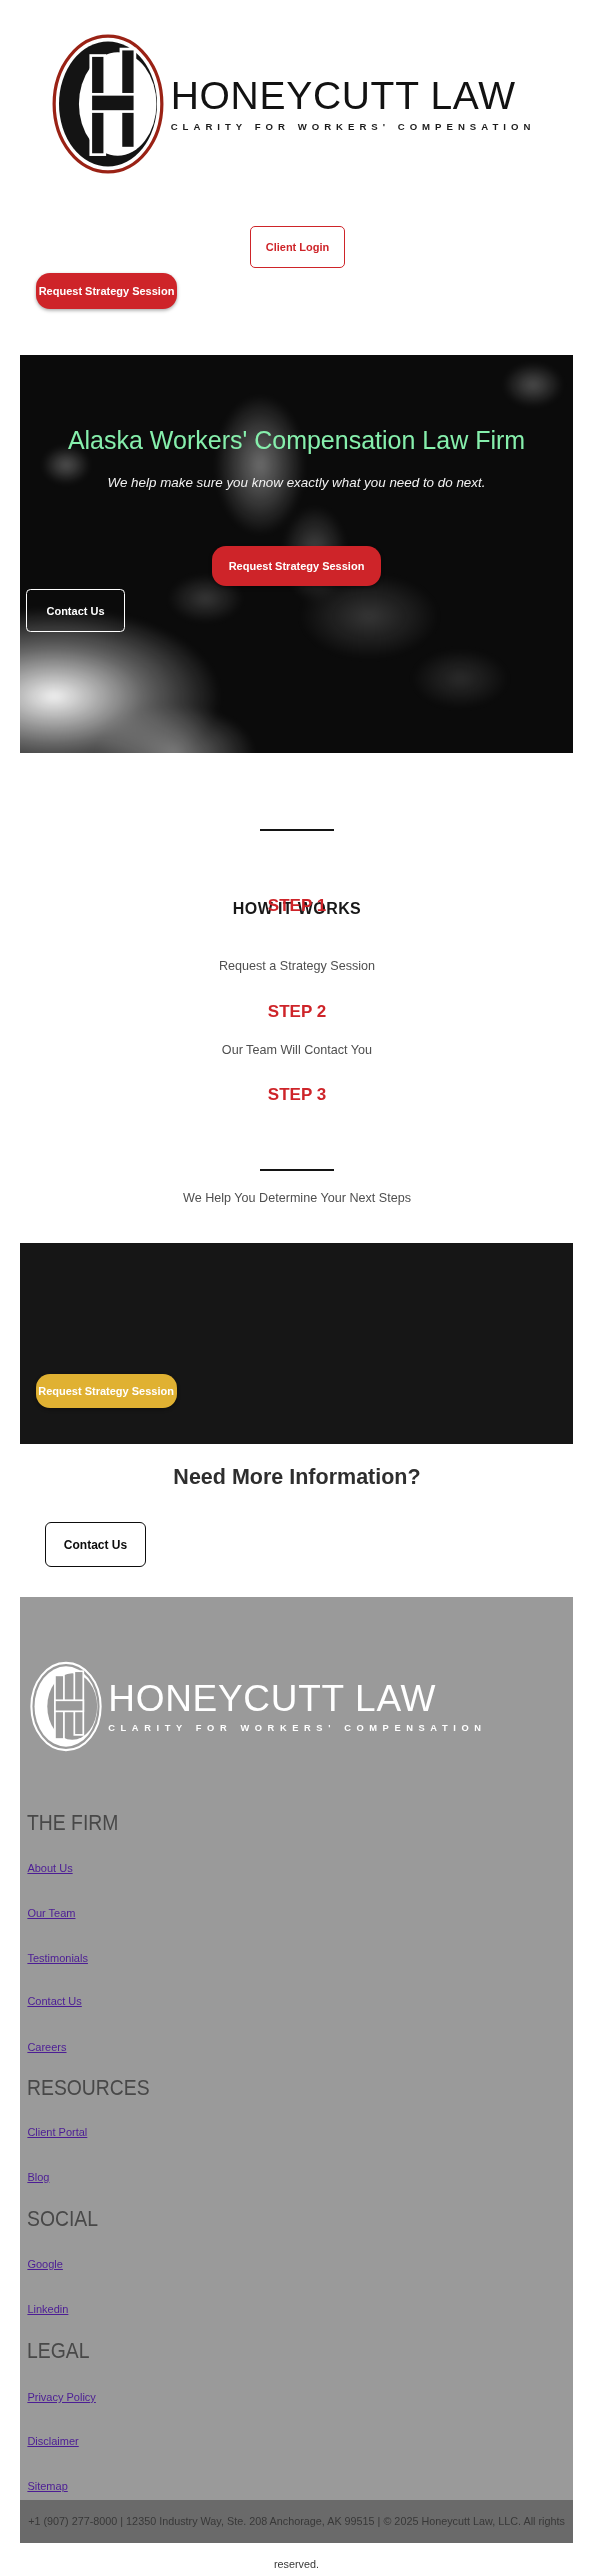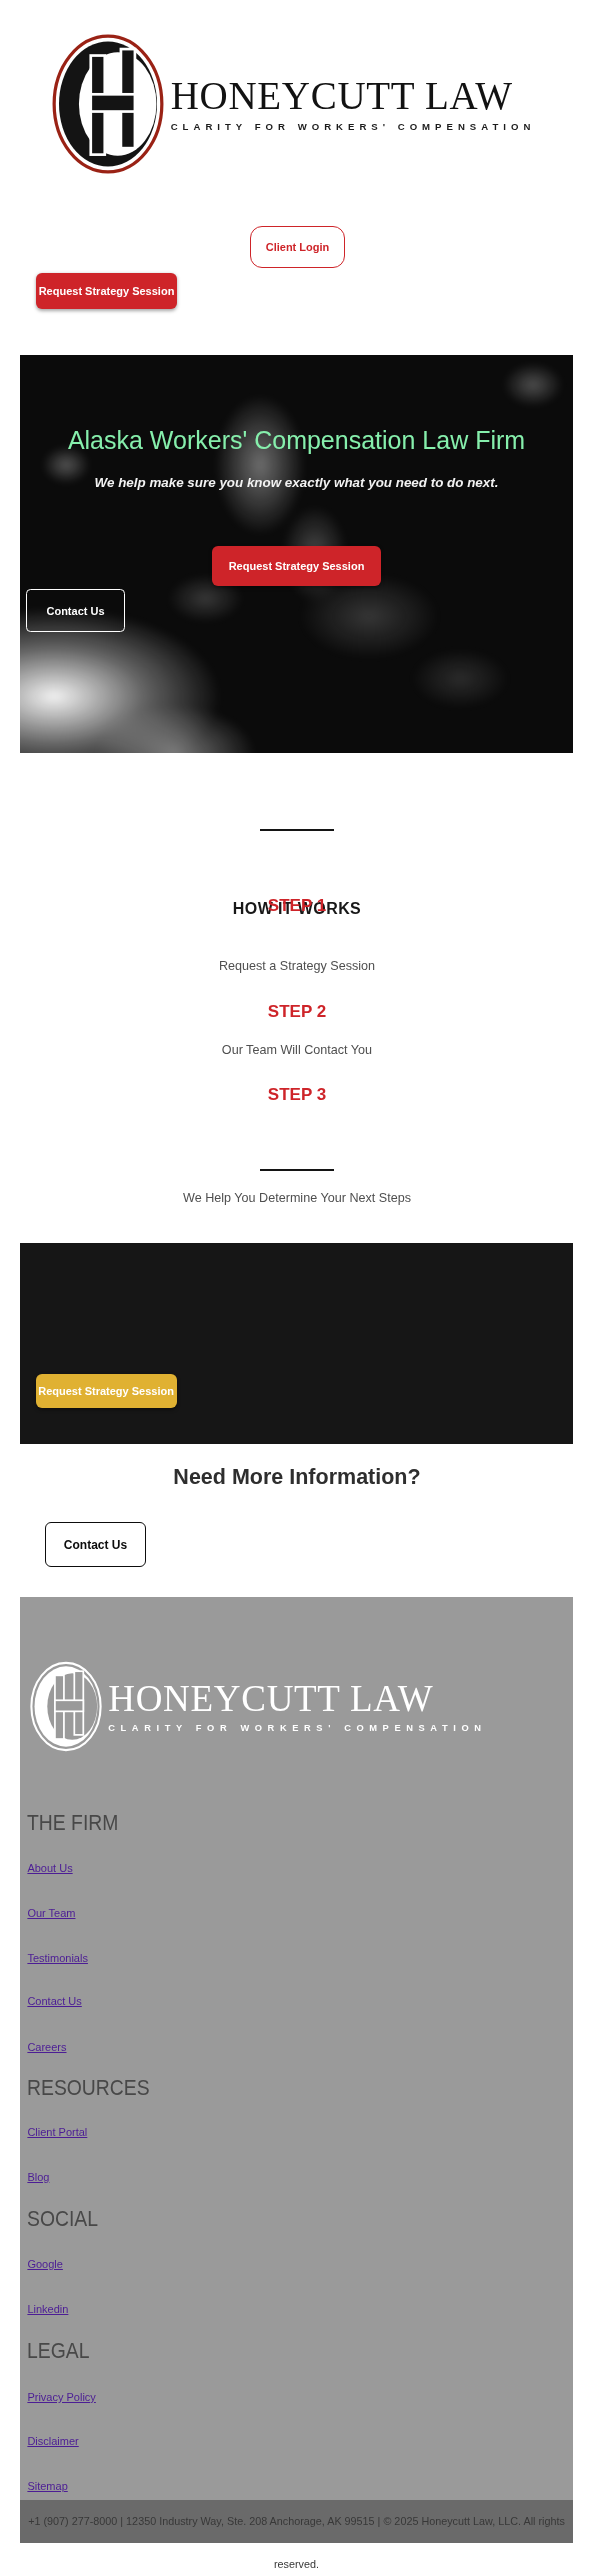--- a/index.html
+++ b/index.html
@@ -6,59 +6,59 @@
   html,body{margin:0;padding:0;background:#fff;}
   .page{position:relative;width:594px;height:2576px;background:#ffffff;
         font-family:"Liberation Sans",sans-serif;overflow:hidden;}
   .abs{position:absolute;}
   .center-text{text-align:center;left:0;width:594px;}
 
   
   .logo{display:flex;align-items:center;}
   .logo .monogram{flex:0 0 auto;}
   .logo-text{display:flex;flex-direction:column;margin-left:6.7px;}
-  .logo-title{font-family:Liberation Serif, serif;line-height:1.02;letter-spacing:0.7px;white-space:nowrap;}
+  .logo-title{font-family:Liberation Sans, sans-serif;line-height:1.02;letter-spacing:0.7px;white-space:nowrap;}
   .logo-tagline{font-weight:700;white-space:nowrap;}
   .logo-dark .logo-title{color:#121212;font-size:39px;}
   .logo-dark .logo-tagline{color:#1c1c1c;font-size:9.6px;letter-spacing:5px;margin-top:4.5px;}
   .logo-dark .ring{stroke:#9a2215;}
   .logo-dark .disc{fill:#141414;}
   .logo-dark .cut{fill:#ffffff;}
   .logo-dark .hletter rect{fill:#141414;stroke:#ffffff;stroke-width:2.5;}
   .logo-light .logo-title{color:#ffffff;font-size:37px;}
   .logo-light .logo-tagline{color:#ffffff;font-size:9.3px;letter-spacing:5.6px;margin-top:4.5px;}
   .logo-light .ring{stroke:#ffffff;}
   .logo-light .disc{fill:#ffffff;}
   .logo-light .cut{fill:#9a9a9a;}
   .logo-light .hletter rect{fill:#9a9a9a;stroke:#ffffff;stroke-width:2.5;}
 
   
   .btn{display:flex;align-items:center;justify-content:center;font-weight:700;
-       font-size:11px;border-radius:6px;box-sizing:border-box;cursor:pointer;white-space:nowrap;}
+       font-size:11px;border-radius:14px;box-sizing:border-box;cursor:pointer;white-space:nowrap;}
   .btn-red{background:#ce2429;color:#ffffff;box-shadow:0 1.5px 3.7px rgba(0,0,0,.35);}
-  .btn-outline-red{background:#ffffff;border:1.5px solid #ce2429;color:#ce2429;border-radius:12px;}
+  .btn-outline-red{background:#ffffff;border:1.5px solid #ce2429;color:#ce2429;border-radius:5px;}
   .btn-outline-white{background:transparent;border:1.5px solid #ffffff;color:#ffffff;border-radius:4.5px;}
   .btn-outline-black{background:#ffffff;border:1.9px solid #0d0d0d;color:#0d0d0d;border-radius:6px;font-size:12px;}
   .btn-gold{background:#e0b132;color:#ffffff;box-shadow:0 1.5px 3.7px rgba(0,0,0,.4);}
 
   
   .hero{left:20px;top:355px;width:553px;height:398px;background:#0b0b0b;overflow:hidden;}
   .hero-sparks{position:absolute;inset:-15px;filter:blur(3.7px);transform:scale(1.04);
     background:
       radial-gradient(ellipse 223px 119px at 10% 82%, rgba(255,255,255,.95), rgba(255,255,255,.35) 40%, rgba(255,255,255,0) 72%),
       radial-gradient(ellipse 111px 67px at 30% 95%, rgba(255,255,255,.45), rgba(255,255,255,0) 70%),
       radial-gradient(ellipse 67px 104px at 44% 30%, rgba(255,255,255,.40), rgba(255,255,255,0) 65%),
       radial-gradient(ellipse 45px 67px at 53% 50%, rgba(255,255,255,.25), rgba(255,255,255,0) 70%),
       radial-gradient(ellipse 96px 59px at 62% 64%, rgba(225,225,225,.20), rgba(255,255,255,0) 70%),
       radial-gradient(ellipse 41px 30px at 89% 12%, rgba(255,255,255,.28), rgba(255,255,255,0) 70%),
       radial-gradient(ellipse 33px 26px at 12% 30%, rgba(255,255,255,.30), rgba(255,255,255,0) 70%),
       radial-gradient(ellipse 67px 41px at 77% 78%, rgba(215,215,215,.16), rgba(255,255,255,0) 70%),
       radial-gradient(ellipse 52px 33px at 35% 60%, rgba(235,235,235,.20), rgba(255,255,255,0) 70%);}
   .hero-title{top:71px;color:#86efac;font-size:25px;font-weight:400;left:0;width:553px;text-align:center;}
-  .hero-subtitle{top:120px;color:#f2f2f2;font-size:13.4px;font-style:italic;font-weight:700;left:0;width:553px;text-align:center;}
+  .hero-subtitle{top:120px;color:#f2f2f2;font-size:13.4px;font-style:italic;font-weight:400;left:0;width:553px;text-align:center;}
 
   
   .divider{left:260px;width:74px;height:1.5px;background:#141414;}
   .hiw-title{font-size:16px;font-weight:800;color:#181818;letter-spacing:0.4px;margin-top:30px;}
   .step-label{font-size:17px;font-weight:700;color:#ce2429;}
   .step-text{font-size:12.6px;color:#4f4f4f;}
 
   
   .blackbox{left:20px;top:1243px;width:553px;height:201px;background:#161616;}
   .bb-heading{top:31px;left:0;width:553px;text-align:center;color:#ffffff;font-size:20px;font-weight:400;line-height:26px;}

